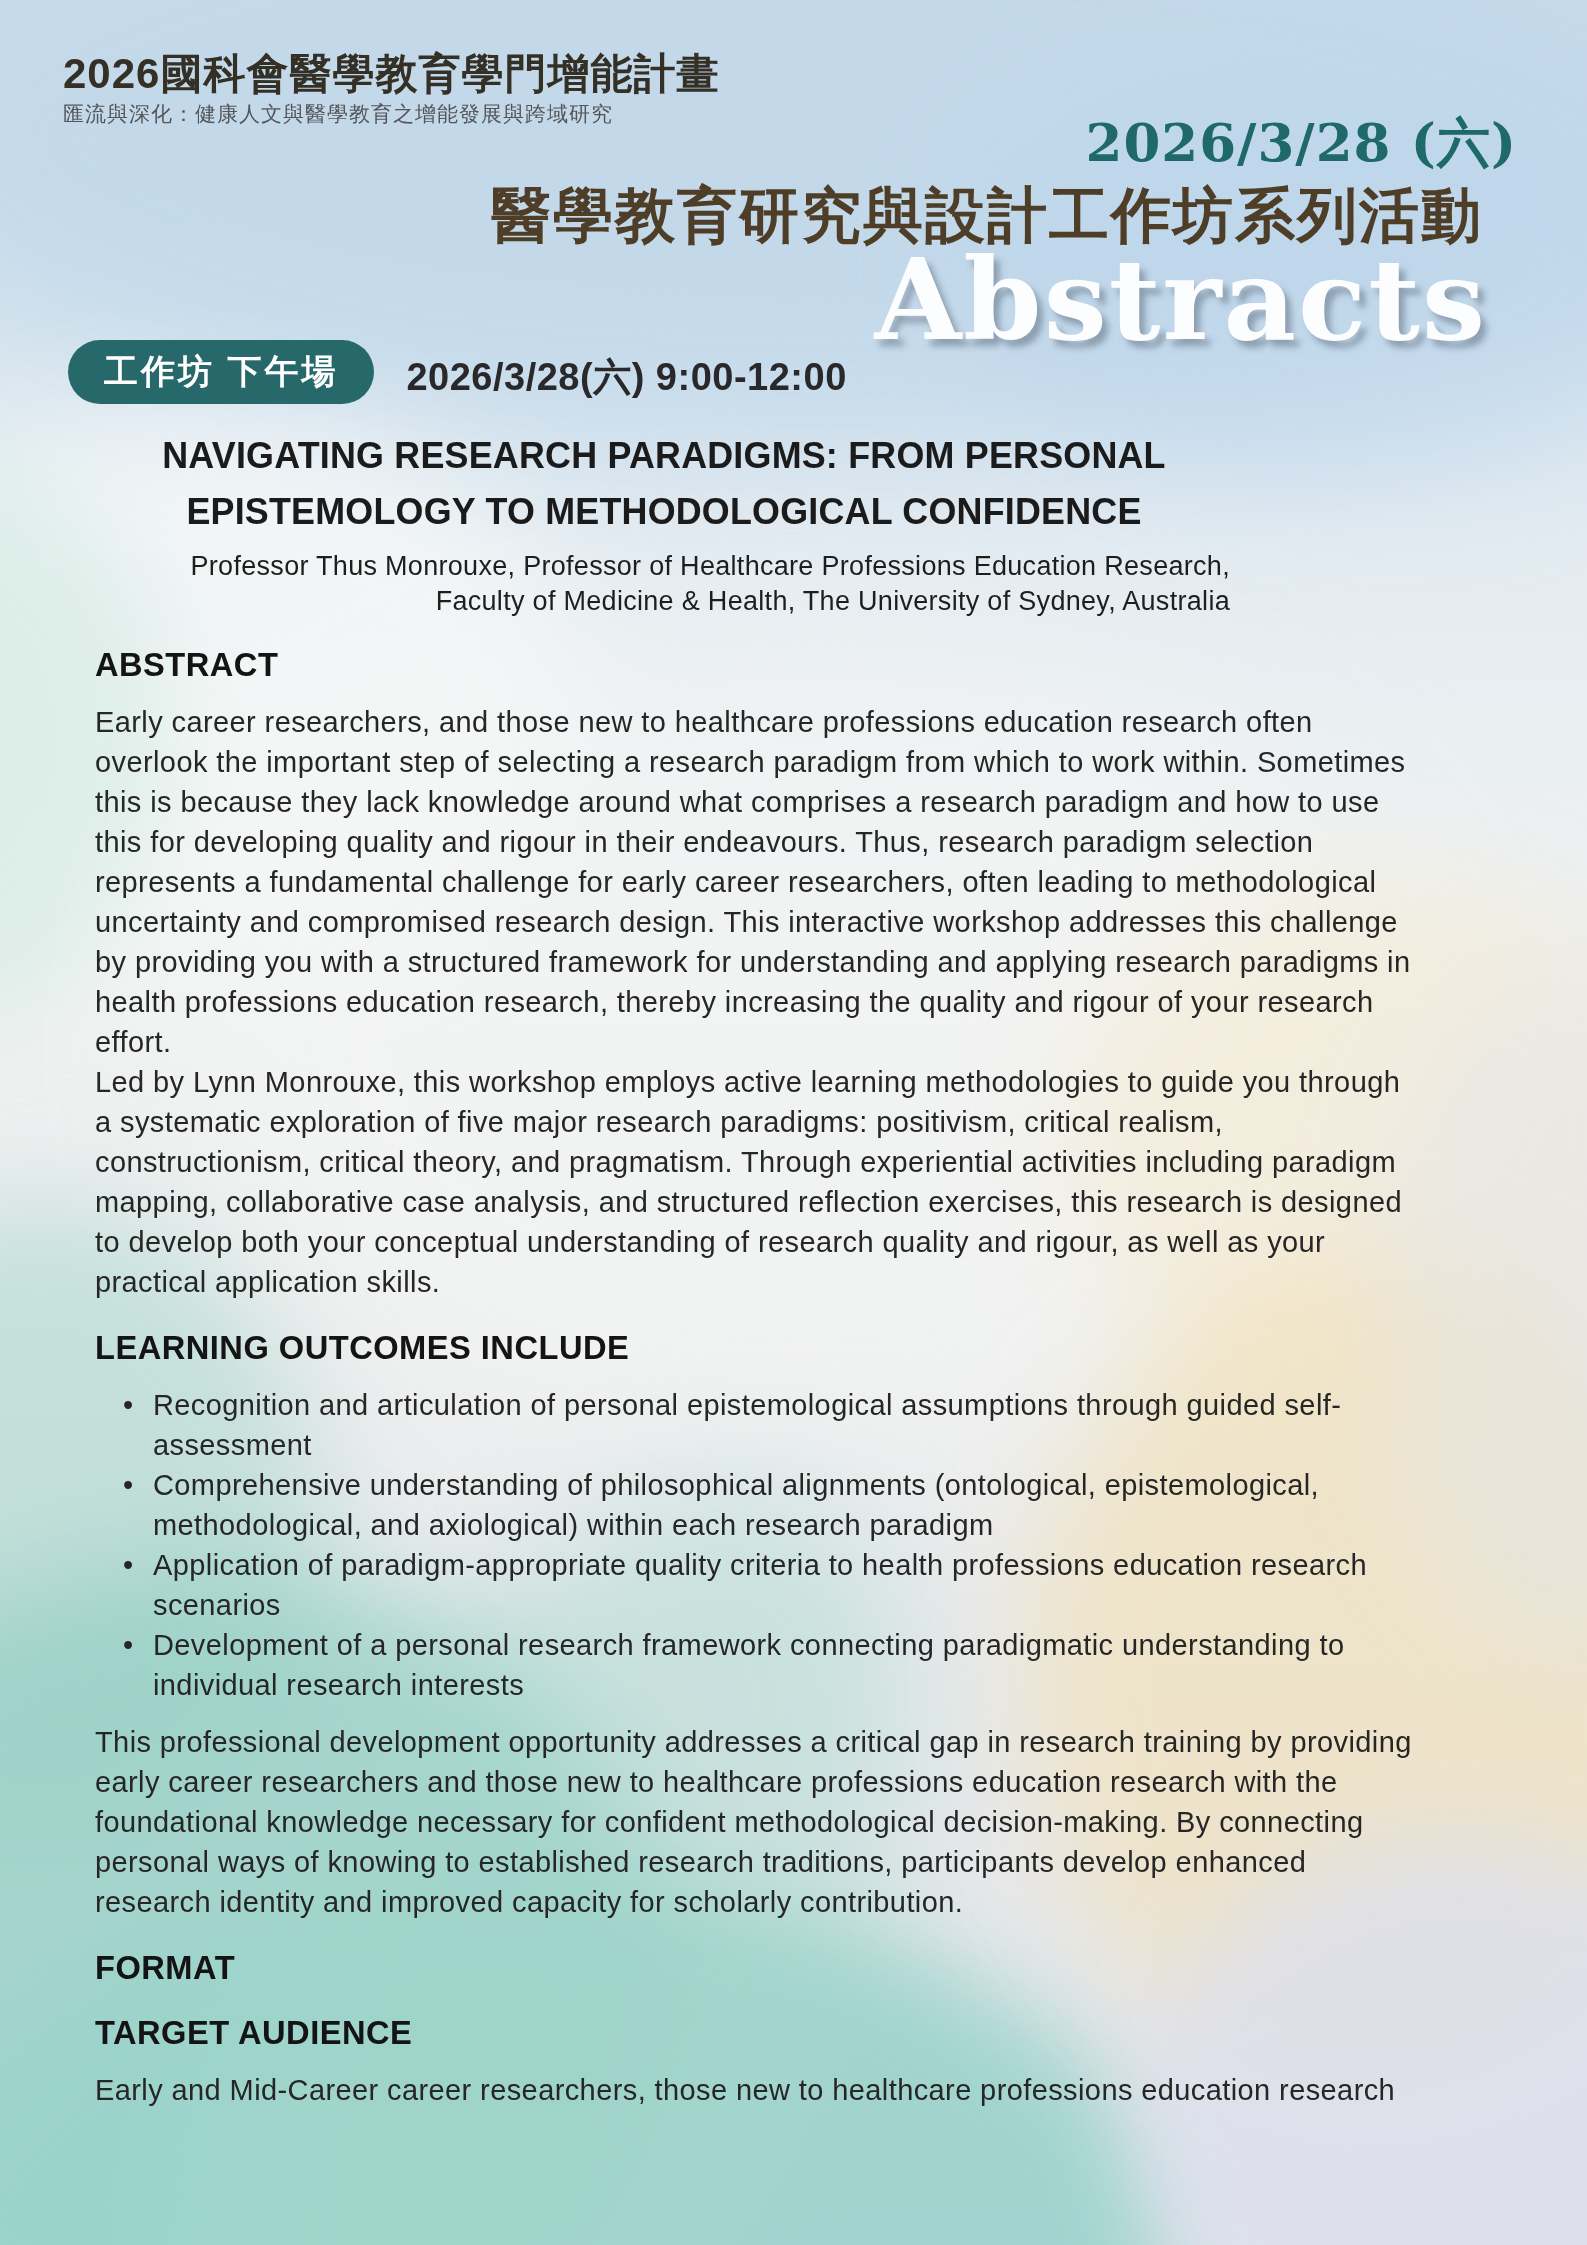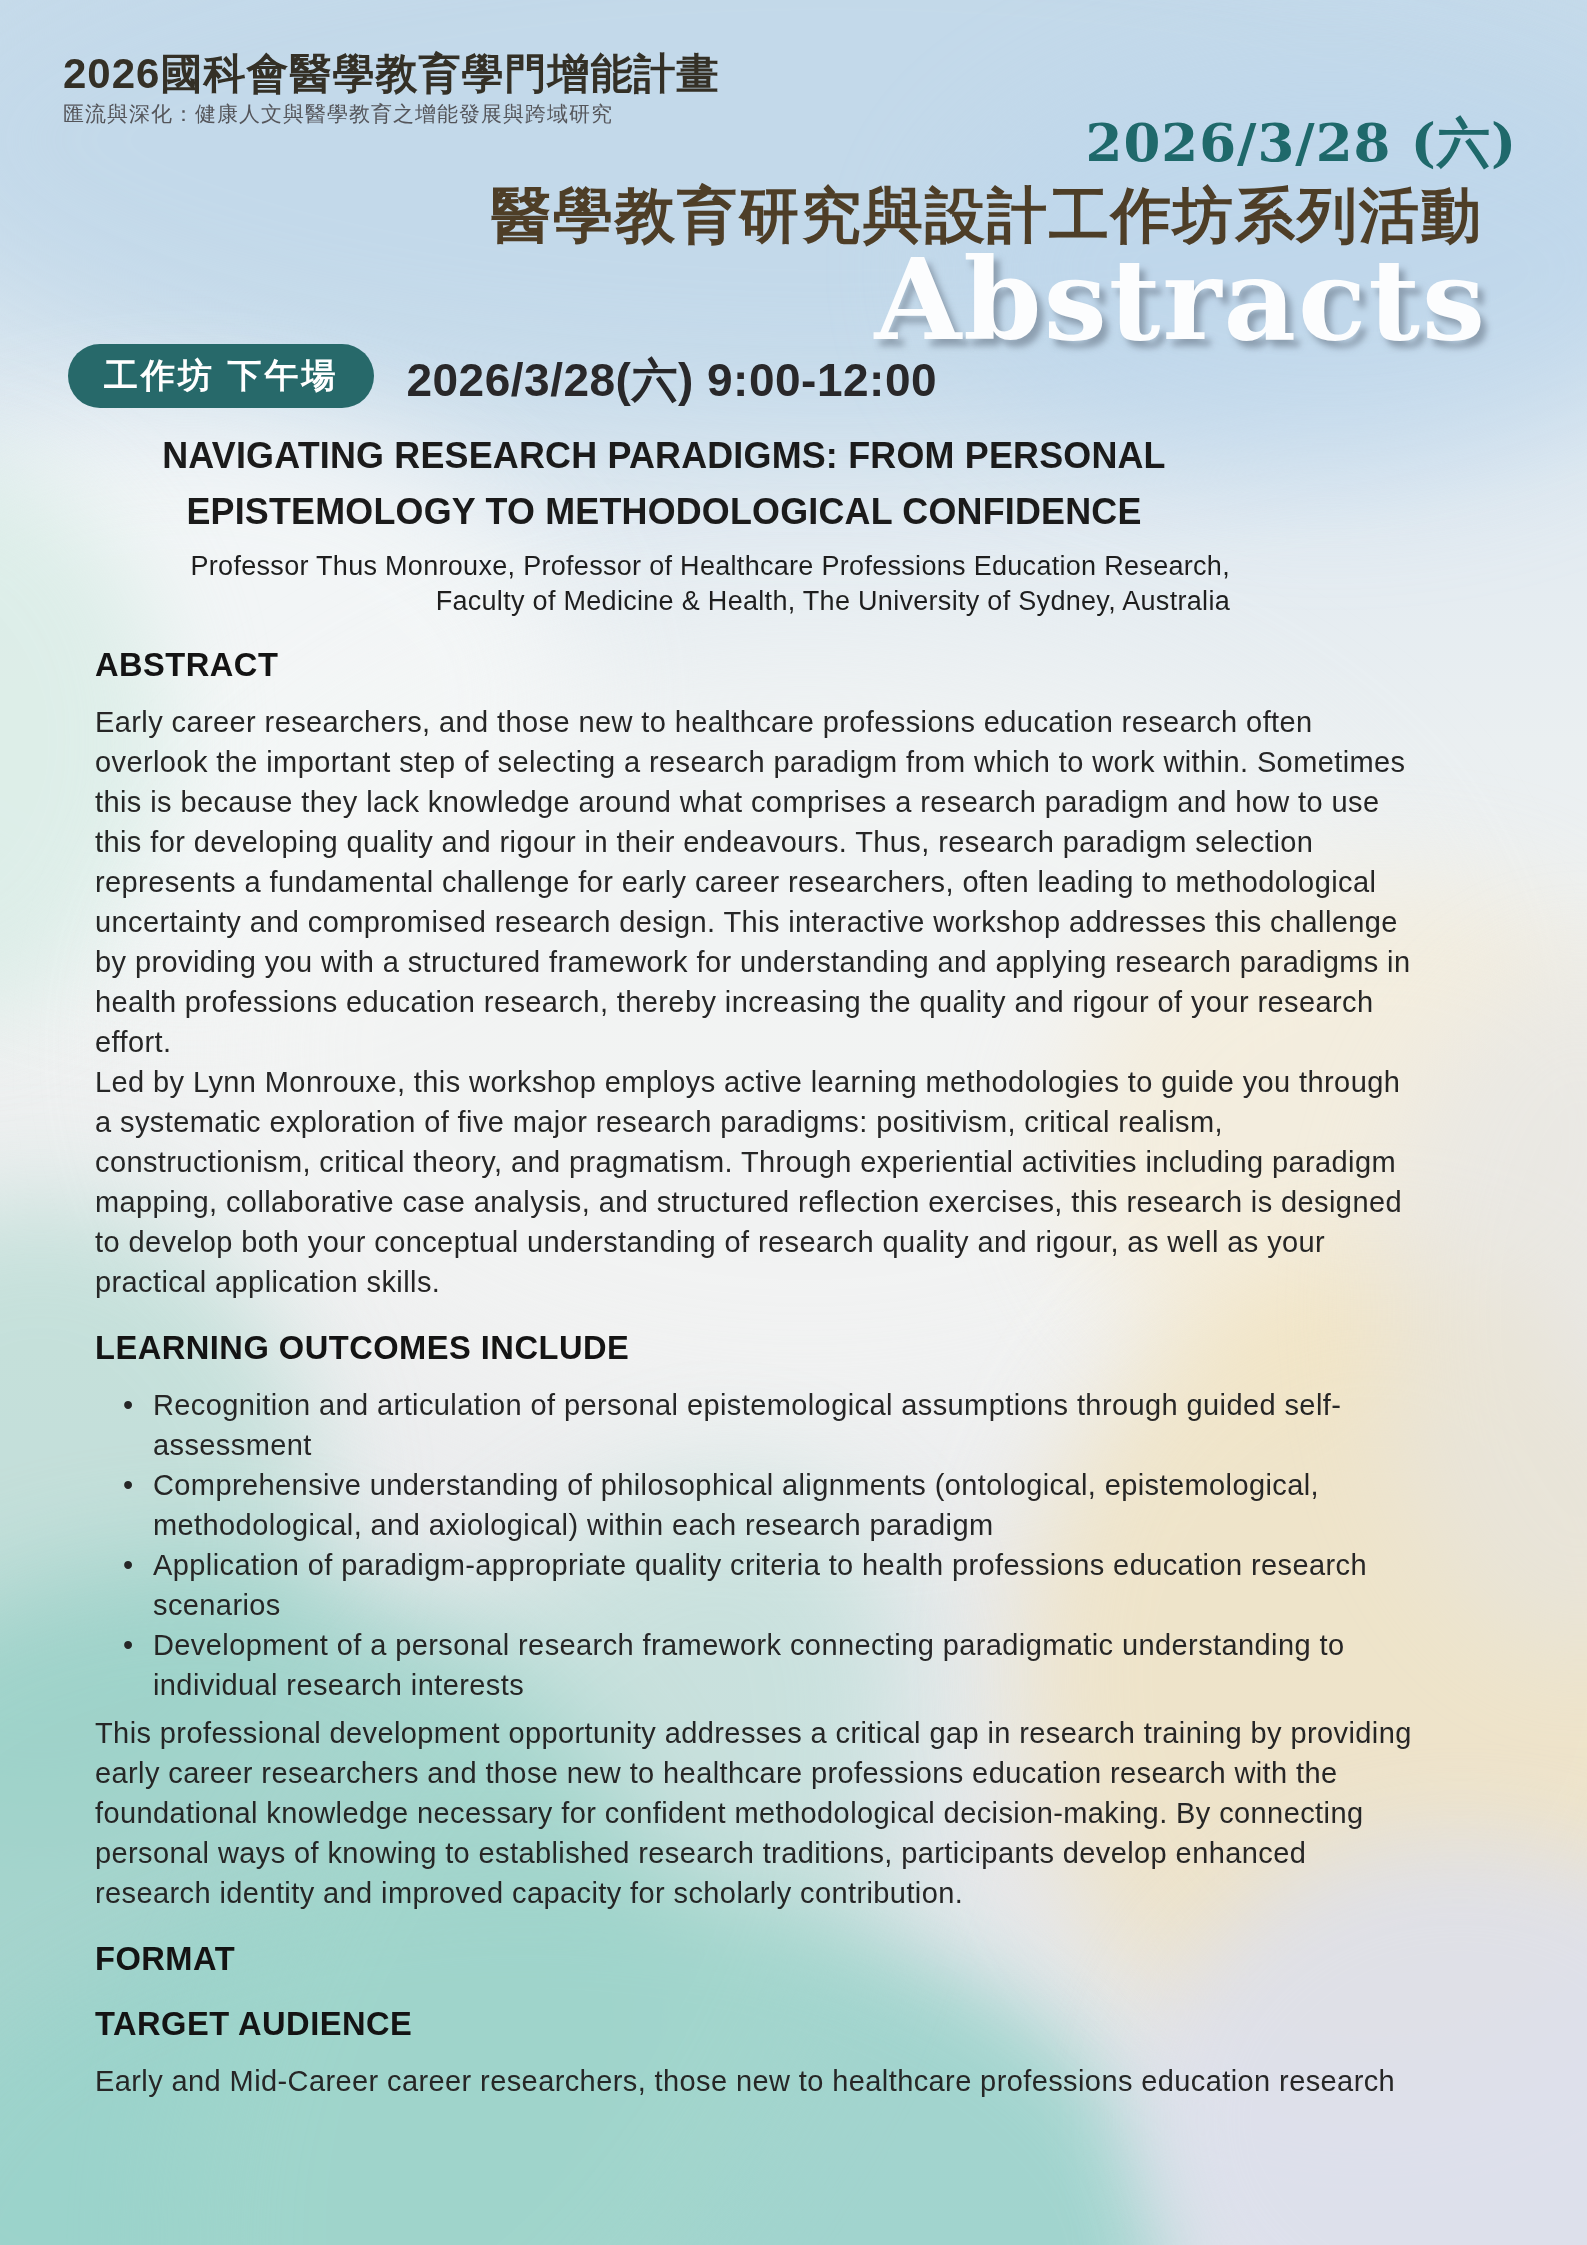--- a/index.html
+++ b/index.html
@@ -56,21 +56,21 @@
   .session-row{
     position:absolute;left:68px;top:340px;
     display:flex;align-items:center;gap:32px;
   }
   .badge{
     display:inline-block;background:#27696a;color:#ffffff;
     font-size:34px;font-weight:700;letter-spacing:3px;
     padding:9px 36px;border-radius:36px;
   }
   .datetime{
-    font-size:46px;font-weight:700;color:#29282a;margin-top:10px;letter-spacing:.5px;
+    font-size:38px;font-weight:700;color:#29282a;margin-top:10px;letter-spacing:.5px;
   }
 
   .main{position:absolute;left:0;top:420px;width:1328px;}
   .ws-title{
     margin:8px 60px 0;text-align:center;
     font-size:37px;font-weight:700;color:#1b1b1b;
     line-height:1.5;letter-spacing:.2px;
     transform:scaleX(.97);
   }
   .speaker{
@@ -88,21 +88,21 @@
     letter-spacing:.4px;margin:0;
   }
   ul.outcomes{margin:4px 0 0 28px;padding:0;list-style:none;}
   ul.outcomes li{
     position:relative;padding-left:30px;
     font-size:29px;line-height:40px;color:#262626;letter-spacing:.4px;
   }
   ul.outcomes li::before{
     content:"\2022";position:absolute;left:0;top:0;color:#262626;
   }
-  .closing{margin-top:8px;}
+  .closing{margin-top:17px;}
 </style>
 </head>
 <body>
 
 <div class="poster">
 
   <div class="bg">
     <div class="blob b-top-blue"></div>
     <div class="blob b-top-right-blue"></div>
     <div class="blob b-white-left"></div>

